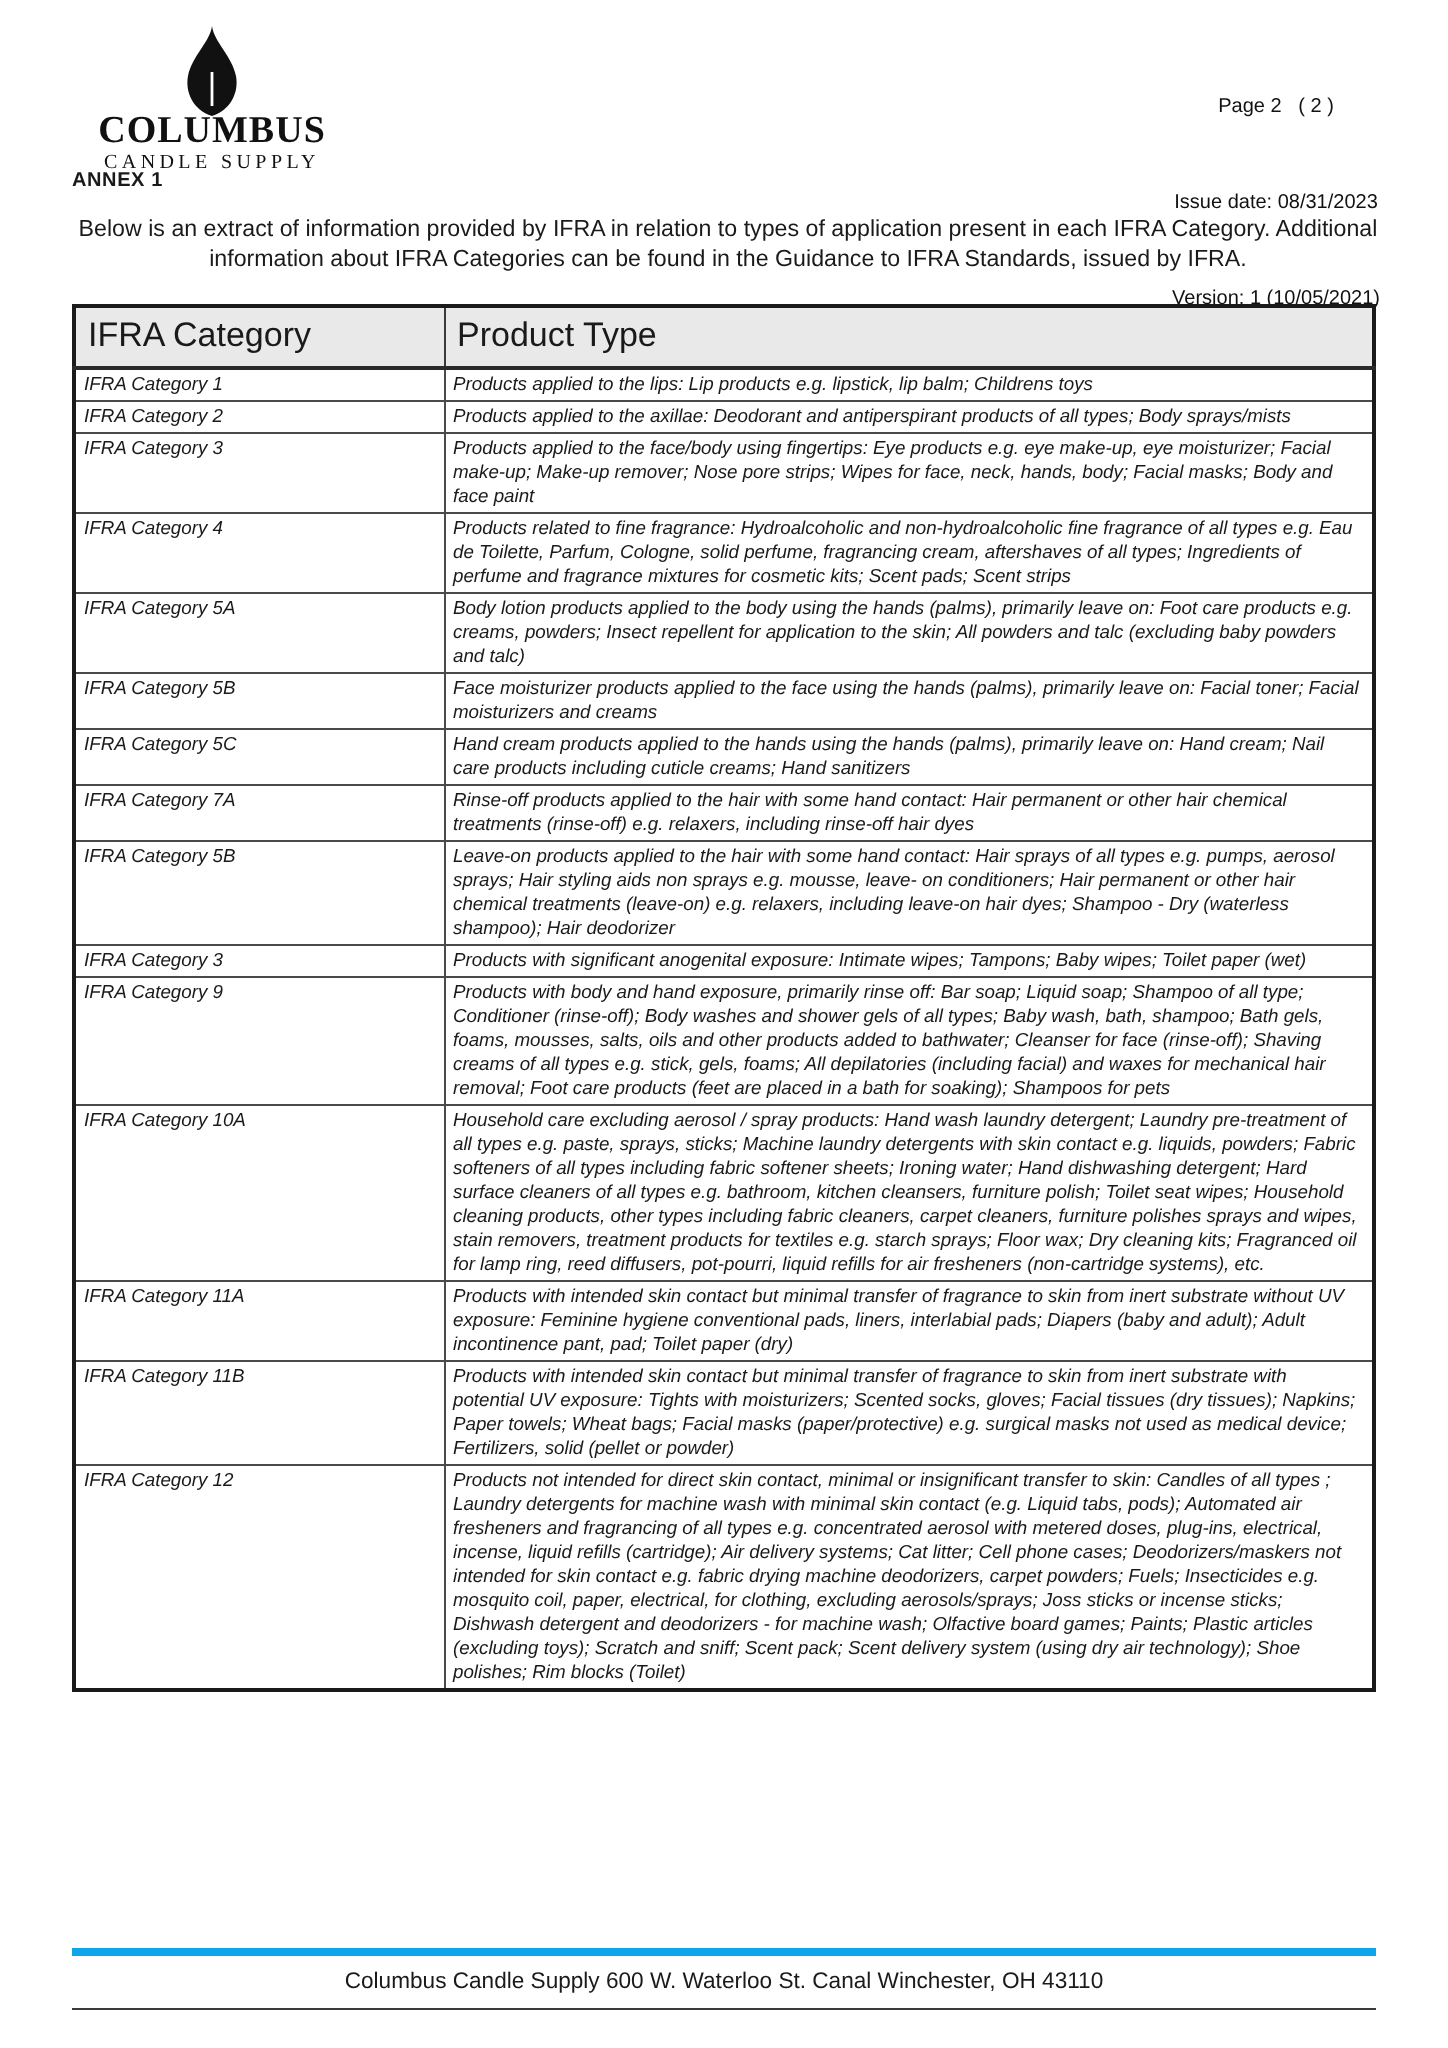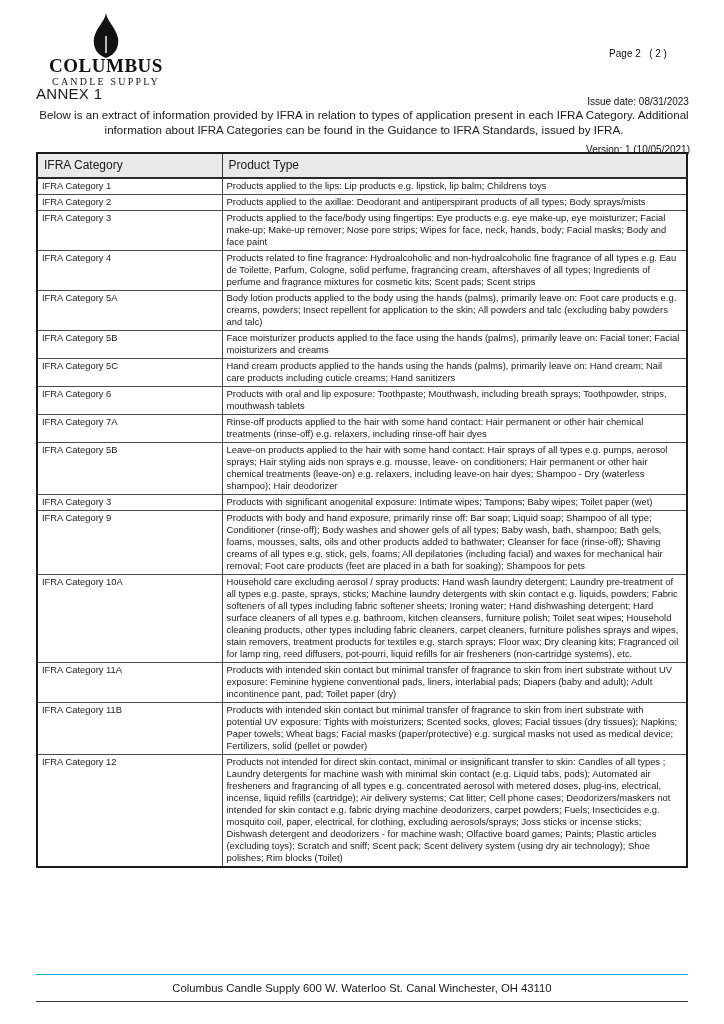--- a/index.html
+++ b/index.html
@@ -31,50 +31,51 @@
   }
   
   .meta {
     position:absolute; right:34px; top:14px;
     text-align:center; font-size:10px; font-weight:400;
     line-height:16px; white-space:pre; color:#111;
   }
   
   .annex {
     position:absolute; left:36px; top:85px;
-    font-size:15px; font-weight:400; letter-spacing:0.3px;
+    font-size:10px; font-weight:700; letter-spacing:0.3px;
   }
   .intro {
     position:absolute; left:36px; top:108px; width:656px;
     font-size:11.6px; line-height:14.5px;text-align:center;
   }
   
   .table-wrap { position:absolute; left:36px; top:152px; width:652px; }
   table.ifra {
     width:100%; border-collapse:collapse;
     border:2px solid #1a1a1a;
   }
   table.ifra th {
     background:#e9e9e9;
-    font-size:12px; font-weight:400; text-align:left;
+    font-size:17px; font-weight:400; text-align:left;
     padding:4px 6px 5px;
     border:1px solid #3a3a3a; border-bottom:2px solid #2a2a2a;
   }
   table.ifra td {
     font-size:9.4px; line-height:12px;
     padding:1px 5px 2px 4px;
     vertical-align:top;
     border:1px solid #4a4a4a;
+    font-style:italic;
   }
   td.cat-cell { width:185px; font-size:9.8px; white-space:nowrap; }
   td.type-cell { }
   
   .footer {
     position:absolute; left:36px; right:36px; top:974px;
-    border-top:1px solid #0ea5e9; border-bottom:1px solid #3a3a3a;
+    border-top:4px solid #0ea5e9; border-bottom:1px solid #3a3a3a;
     text-align:center;
     font-size:11.3px; line-height:14px;
     padding:6px 0 6px;
   }
 </style>
 </head>
 <body>
 
 <div class="page">
 
@@ -130,24 +131,20 @@
           </tr>
           <tr>
             <td class="cat-cell">IFRA Category 5B</td>
             <td class="type-cell">Face moisturizer products applied to the face using the hands (palms), primarily leave on: Facial toner; Facial moisturizers and creams</td>
           </tr>
           <tr>
             <td class="cat-cell">IFRA Category 5C</td>
             <td class="type-cell">Hand cream products applied to the hands using the hands (palms), primarily leave on: Hand cream; Nail care products including cuticle creams; Hand sanitizers</td>
           </tr>
           <tr>
-            <td class="cat-cell">IFRA Category 6</td>
-            <td class="type-cell">Products with oral and lip exposure: Toothpaste; Mouthwash, including breath sprays; Toothpowder, strips, mouthwash tablets</td>
-          </tr>
-          <tr>
             <td class="cat-cell">IFRA Category 7A</td>
             <td class="type-cell">Rinse-off products applied to the hair with some hand contact: Hair permanent or other hair chemical treatments (rinse-off) e.g. relaxers, including rinse-off hair dyes</td>
           </tr>
           <tr>
             <td class="cat-cell">IFRA Category 5B</td>
             <td class="type-cell">Leave-on products applied to the hair with some hand contact: Hair sprays of all types e.g. pumps, aerosol sprays; Hair styling aids non sprays e.g. mousse, leave- on conditioners; Hair permanent or other hair chemical treatments (leave-on) e.g. relaxers, including leave-on hair dyes; Shampoo - Dry (waterless shampoo); Hair deodorizer</td>
           </tr>
           <tr>
             <td class="cat-cell">IFRA Category 3</td>
             <td class="type-cell">Products with significant anogenital exposure: Intimate wipes; Tampons; Baby wipes; Toilet paper (wet)</td>

